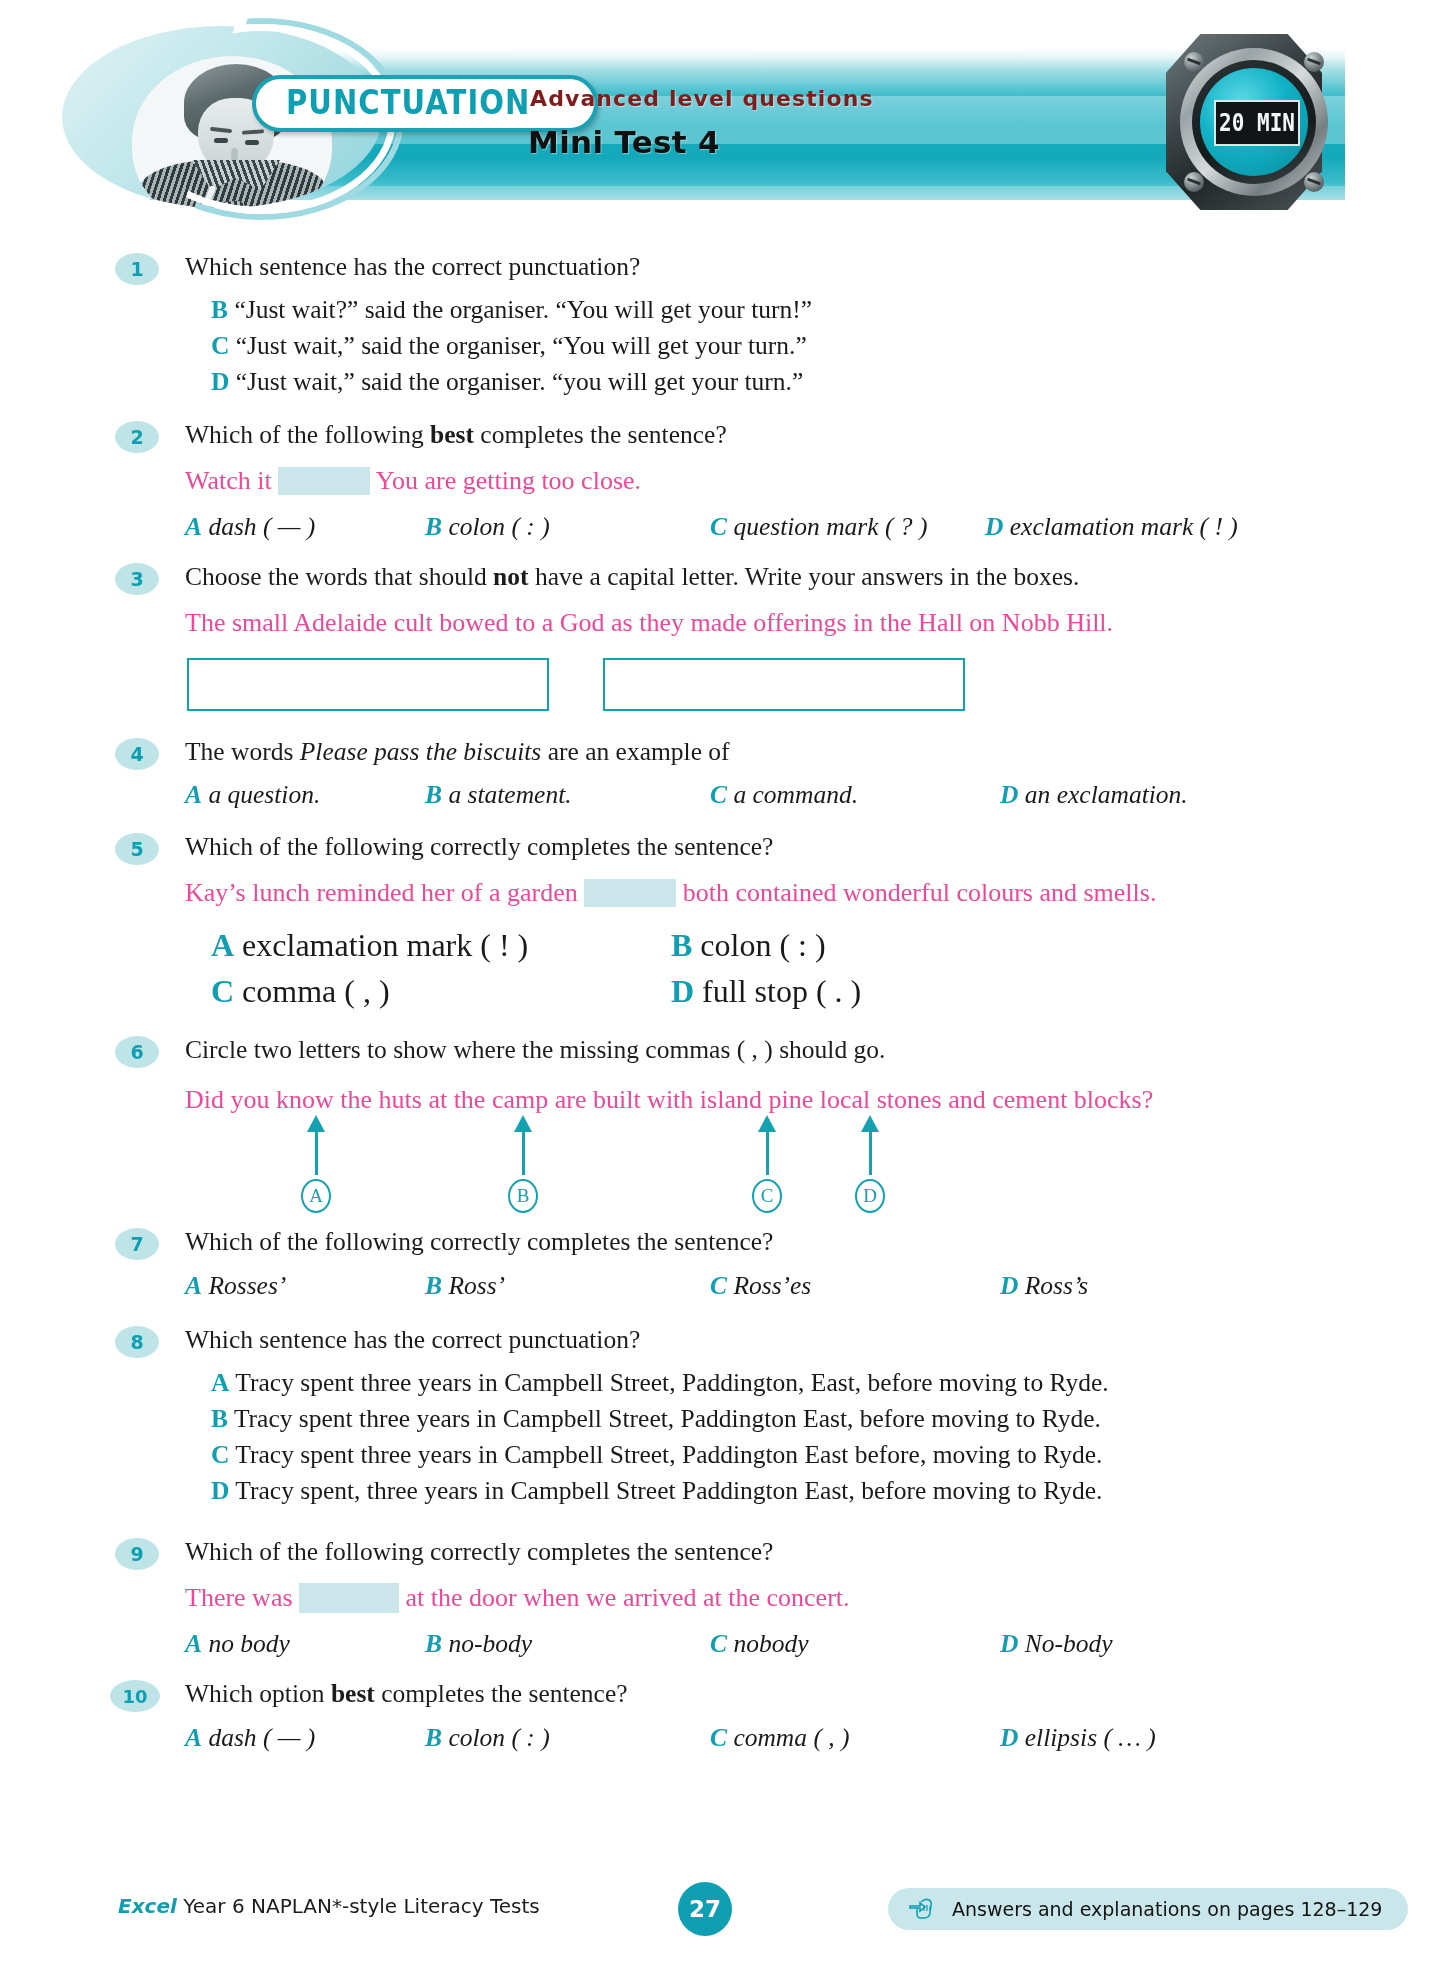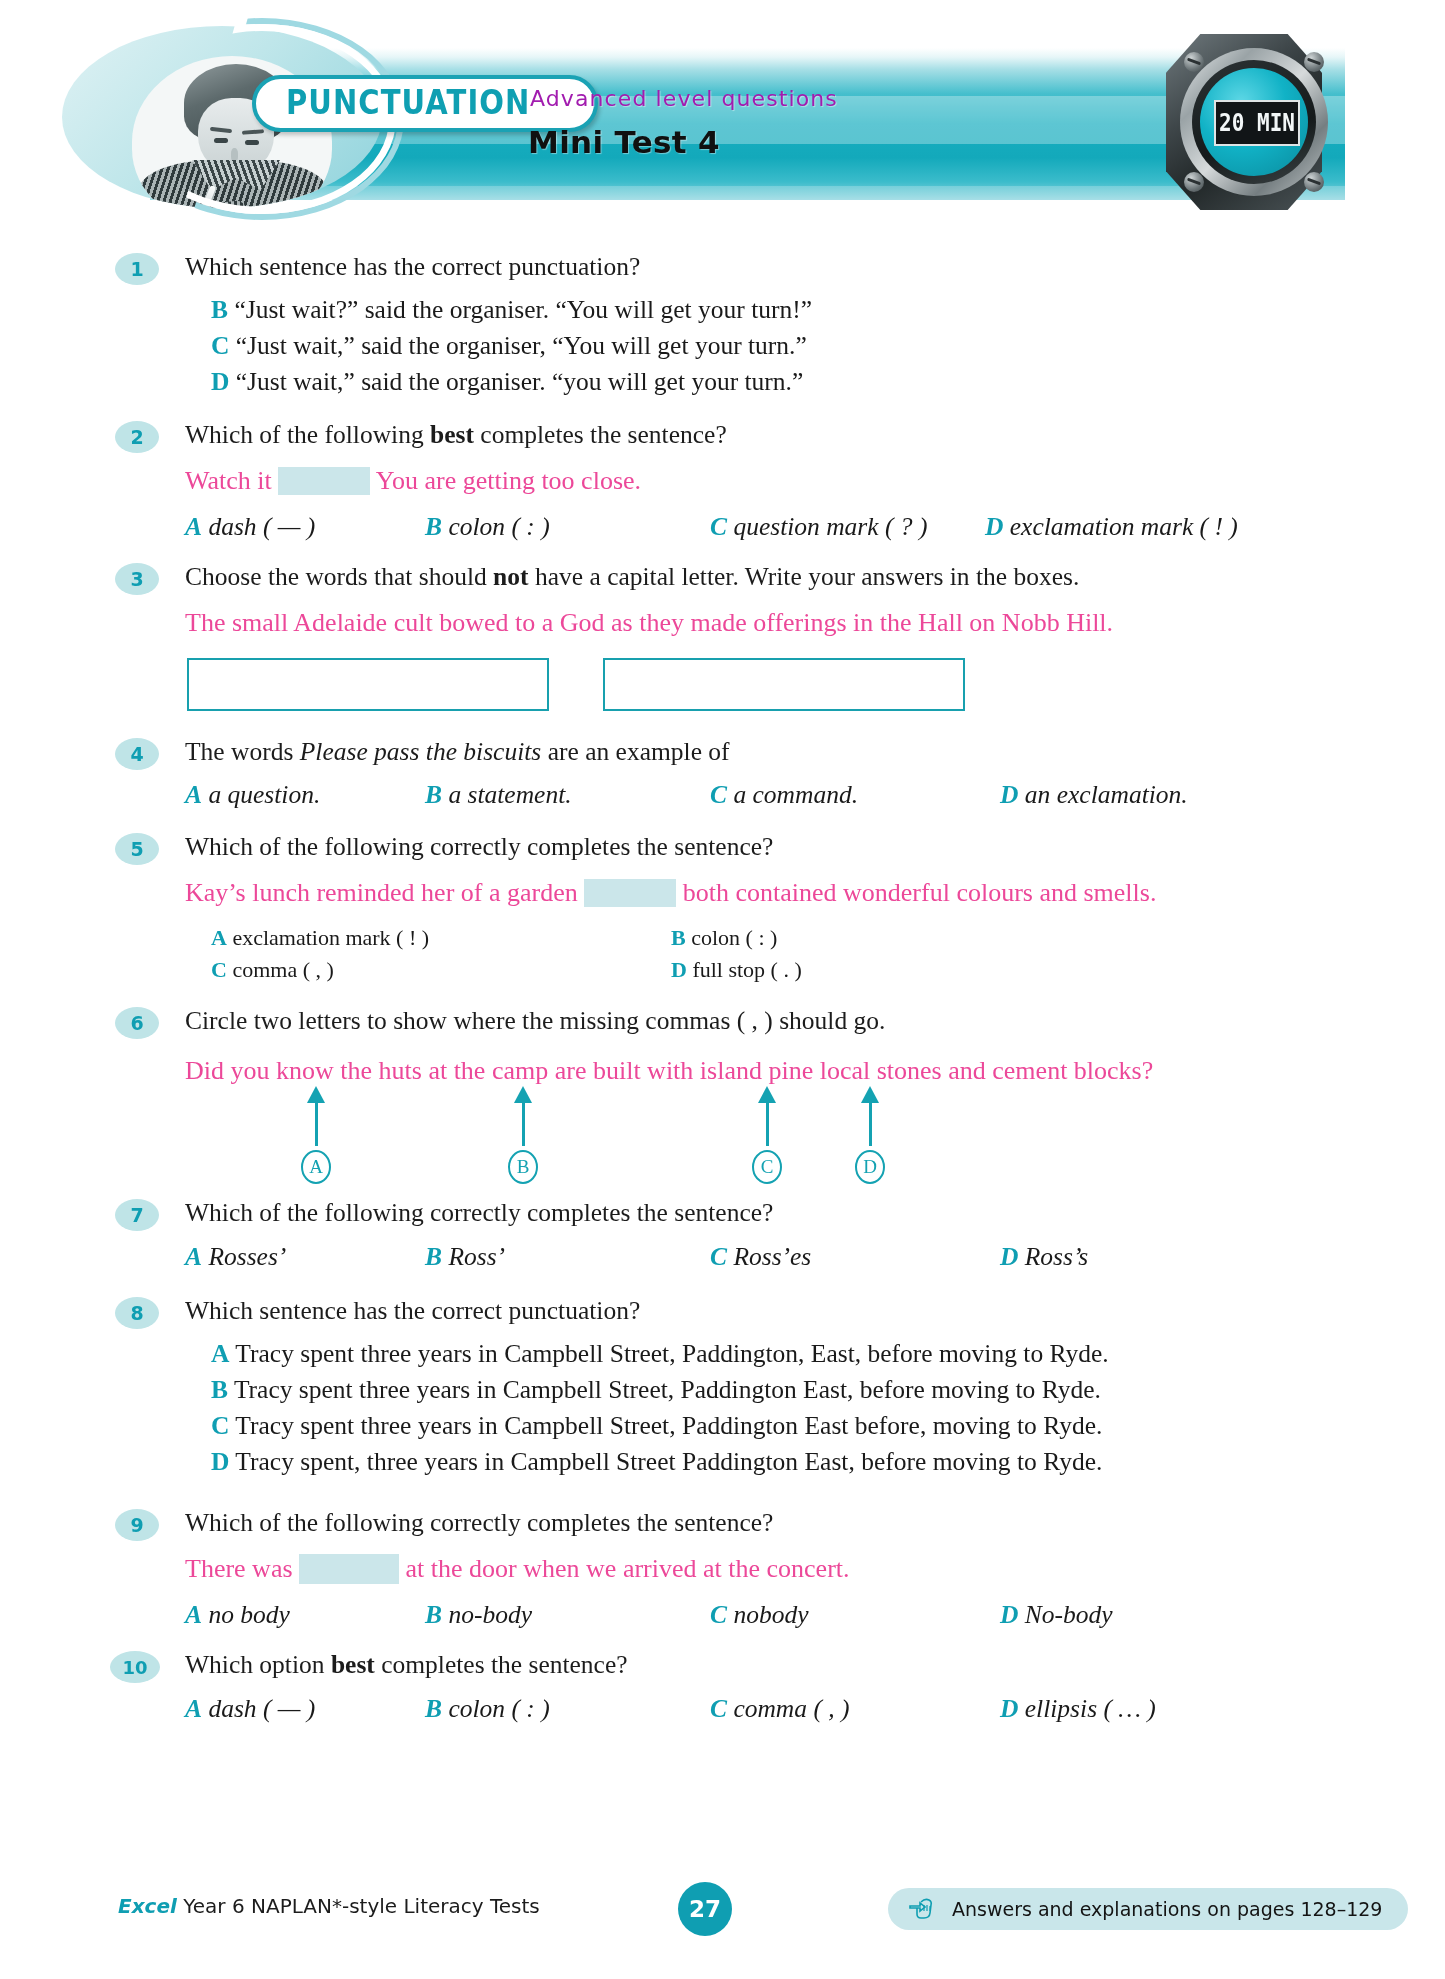--- a/index.html
+++ b/index.html
@@ -153,24 +153,24 @@
     display: block;
     line-height: 1;
     transform: scaleX(0.88);
     transform-origin: left center;
   }
   .adv-level {
     position: absolute;
     left: 530px;
     top: 86px;
     font-family: "DejaVu Sans", sans-serif;
-    font-weight: 400;
+    font-weight: 700;
     font-size: 22px;
     letter-spacing: 1.1px;
-    color: #a21caf;
+    color: #7f1d1d;
     text-shadow: 1px 1px 1px rgba(255,255,255,0.45);
     z-index: 6;
   }
   .mini-test {
     position: absolute;
     left: 528px;
     top: 124px;
     font-family: "DejaVu Sans", sans-serif;
     font-weight: 700;
     font-size: 31px;
@@ -290,21 +290,21 @@
     margin-top: 10px;
     display: flex;
     font-size: 25.5px;
   }
   .opts-inline .opt {
     padding-left: 0;
     font-style: italic;
   }
   .opts-2col {
     margin-top: 10px;
-    font-size: 22px;
+    font-size: 32px;
     line-height: 1.45;
   }
   .opts-2col .row { display: flex; }
   .opts-2col .c1 { width: 460px; padding-left: 26px; }
   .opts-2col .c2 { }
   .blank {
     display: inline-block;
     background: #cbe6ea;
     vertical-align: middle;
     position: relative;

